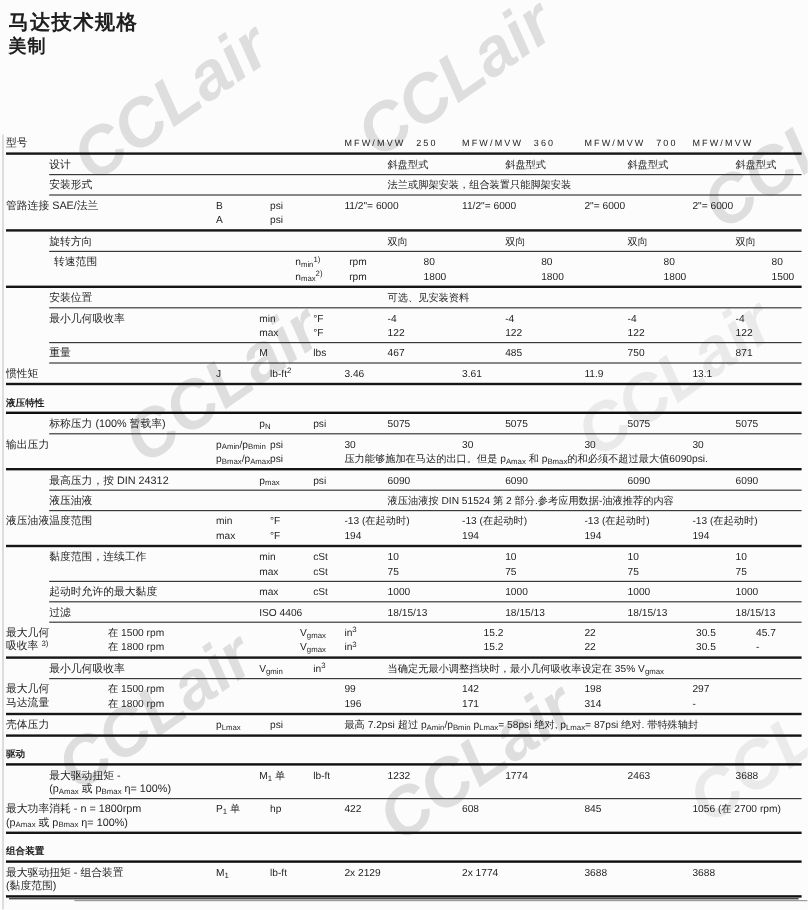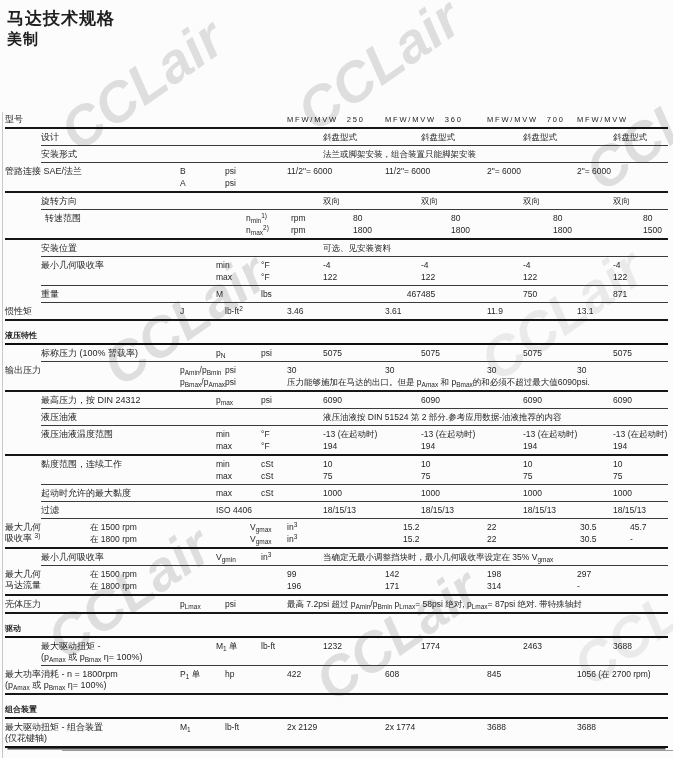--- a/index.html
+++ b/index.html
@@ -194,21 +194,21 @@
         </div>
       </div>
       <div class="row rule-thin">
         <div class="labelbox" style="width: 175px;">
           <div class="lbl">重量</div>
         </div>
         <div class="linesbox">
           <div class="line" style="grid-template-columns: 45px 62px 98px 102px 90px 96px;">
             <div class="c sym" style="grid-column: 1;">M</div>
             <div class="c unit" style="grid-column: 2;">lbs</div>
-            <div class="c val" style="grid-column: 3; text-align: right;">467</div>
+            <div class="c val" style="grid-column: 3;">467</div>
             <div class="c val" style="grid-column: 4;">485</div>
             <div class="c val" style="grid-column: 5;">750</div>
             <div class="c val" style="grid-column: 6;">871</div>
           </div>
         </div>
       </div>
       <div class="row rule-thick">
         <div class="labelbox" style="width: 175px;">
           <div class="lbl">惯性矩</div>
         </div>
@@ -282,21 +282,21 @@
         </div>
         <div class="linesbox">
           <div class="line" style="grid-template-columns: 45px 62px 98px 102px 90px 96px;">
             <div class="c sym" style="grid-column: 1;"></div>
             <div class="c unit" style="grid-column: 2;"></div>
             <div class="c span" style="grid-column: 3 / span 4;">液压油液按 DIN 51524 第 2 部分.参考应用数据-油液推荐的内容</div>
           </div>
         </div>
       </div>
       <div class="row rule-thick">
-        <div class="labelbox" style="width: 175px; margin-left: 36px;">
+        <div class="labelbox" style="width: 175px;">
           <div class="lbl">液压油液温度范围</div>
         </div>
         <div class="linesbox">
           <div class="line" style="grid-template-columns: 45px 62px 98px 102px 90px 96px;">
             <div class="c sym" style="grid-column: 1;">min</div>
             <div class="c unit" style="grid-column: 2;">°F</div>
             <div class="c val" style="grid-column: 3;">-13 (在起动时)</div>
             <div class="c val" style="grid-column: 4;">-13 (在起动时)</div>
             <div class="c val" style="grid-column: 5;">-13 (在起动时)</div>
             <div class="c val" style="grid-column: 6;">-13 (在起动时)</div>
@@ -474,21 +474,21 @@
             <div class="c val" style="grid-column: 6;">1056 (在 2700 rpm)</div>
           </div>
         </div>
       </div>
       <div class="section-head">
         <div class="stitle">组合装置</div>
       </div>
       <div class="row rule-double">
         <div class="labelbox" style="width: 175px;">
           <div class="lbl">最大驱动扭矩 - 组合装置</div>
-          <div class="lbl">(仅花键轴)</div>
+          <div class="lbl">(黏度范围)</div>
         </div>
         <div class="linesbox">
           <div class="line" style="grid-template-columns: 45px 62px 98px 102px 90px 96px;">
             <div class="c sym" style="grid-column: 1;">M<sub>1</sub></div>
             <div class="c unit" style="grid-column: 2;">lb-ft</div>
             <div class="c val" style="grid-column: 3;">2x 2129</div>
             <div class="c val" style="grid-column: 4;">2x 1774</div>
             <div class="c val" style="grid-column: 5;">3688</div>
             <div class="c val" style="grid-column: 6;">3688</div>
           </div>

